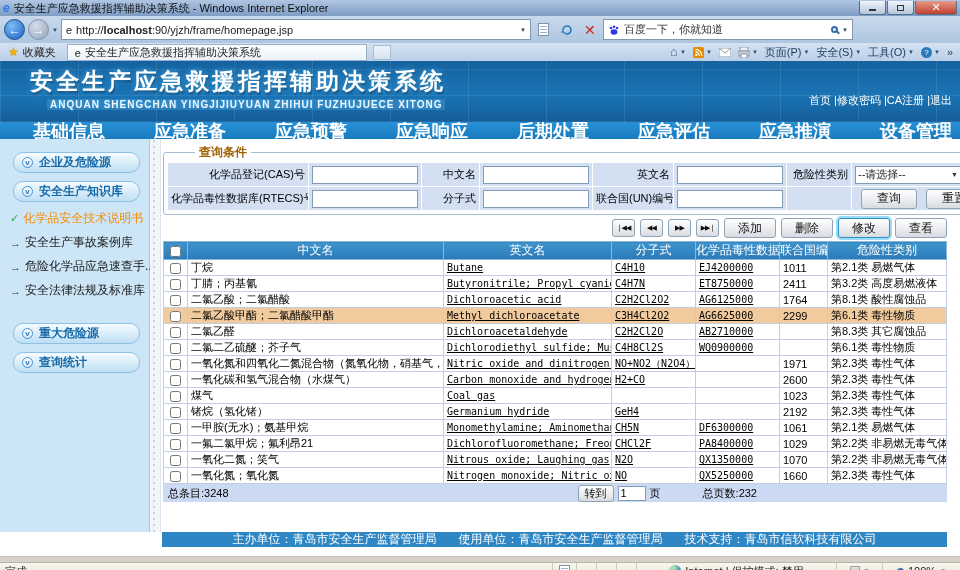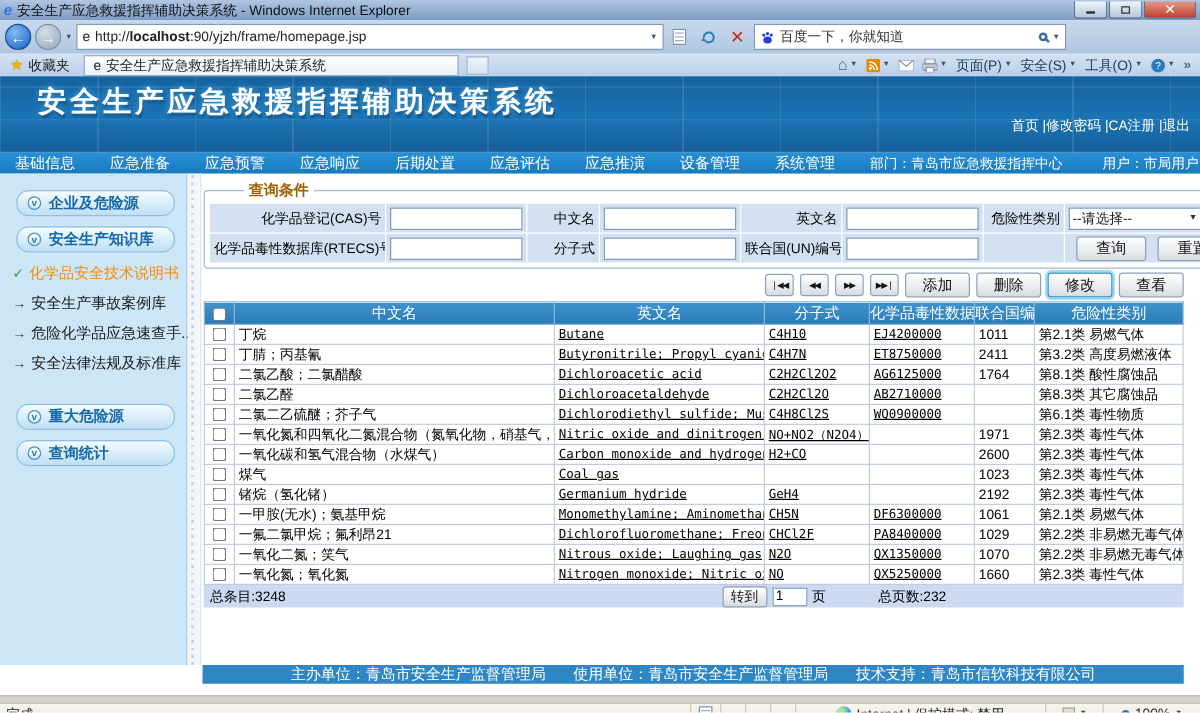--- a/index.html
+++ b/index.html
@@ -48,21 +48,21 @@
       repeating-linear-gradient(90deg, rgba(255,255,255,0.10) 0 1px, transparent 1px 78px),
       repeating-linear-gradient(0deg, rgba(255,255,255,0.07) 0 1px, transparent 1px 26px),
       linear-gradient(180deg,#15629f,#1b74b4 55%,#145d99);
   }
   .app-title { font-size:23px; font-weight:bold; letter-spacing:3px; padding:5px 0 0 30px; text-shadow:0 0 6px #45aae8, 1px 2px 2px #0a3c66; }
   .app-subtitle { display:inline-block; margin:2px 0 0 47px; font-size:10px; font-weight:bold; letter-spacing:1px; color:#eaf6ff; background:rgba(70,150,205,0.45); padding:0 3px; text-shadow:0 0 3px #45aae8; }
   .header-links { position:absolute; right:8px; top:32px; font-size:11px; color:#fff; }
   .header-links span { cursor:default; }
 
   .app-navbar { height:17px; background:linear-gradient(#2691d8,#197abc); display:flex; align-items:center; color:#fff; padding:0 12px; }
-  .nav-item { font-weight:normal; font-size:12px; margin-right:28px; white-space:nowrap; }
+  .nav-item { font-weight:bold; font-size:18px; margin-right:28px; white-space:nowrap;margin-left:21px; }
   .nav-right { margin-left:auto; display:flex; gap:32px; font-size:11px; white-space:nowrap; }
 
   
   .workspace { display:flex; height:393px; background:#fff; }
   .sidebar { width:150px; flex:0 0 auto; background:#cde6f7; border-right:1px solid #a5c9e2; padding-top:13px; }
   .sb-group { height:21px; margin:0 9px 8px 13px; border:1px solid #8fc0e2; border-radius:10px; background:linear-gradient(#f4fbff,#bedff4); color:#1769a8; font-weight:bold; font-size:12px; display:flex; align-items:center; gap:6px; padding:0 8px; }
   .sb-group.gap-top { margin-top:24px; }
   .sb-circ { width:11px; height:11px; border-radius:50%; border:1px solid #4a90c8; background:linear-gradient(#ffffff,#cfe8f8); color:#2a78b8; font-size:8px; line-height:9px; text-align:center; font-weight:bold; flex:0 0 auto; }
   .sb-item { display:flex; align-items:center; gap:4px; font-size:12px; color:#1a1a1a; margin:0 4px 7px 10px; white-space:nowrap; }
   .sb-item .arrow { font-weight:bold; color:#333; font-size:11px; }
@@ -226,20 +226,21 @@
     <span class="cmd-item">
         <span class="help-c">?</span>
         <span class="tiny-drop">▼</span>
       </span>
     <span class="more">»</span>
   </div>
 </div>
 
 <div class="app-header">
   <div class="app-title">安全生产应急救援指挥辅助决策系统</div>
+  <div><span class="app-subtitle">ANQUAN SHENGCHAN YINGJIJIUYUAN ZHIHUI FUZHUJUECE XITONG</span></div>
   <div class="header-links"><span>首页</span> |<span>修改密码</span> |<span>CA注册</span> |<span>退出</span></div>
 </div>
 
 <div class="app-navbar">
   <span style="display:flex;">
       <span class="nav-item">基础信息</span>
       <span class="nav-item">应急准备</span>
       <span class="nav-item">应急预警</span>
       <span class="nav-item">应急响应</span>
       <span class="nav-item">后期处置</span>
@@ -393,20 +394,29 @@
           </tr>
           <tr>
             <td class="c-check"><input type="checkbox" style=""></td>
             <td class="cn">二氯乙酸；二氯醋酸</td>
             <td class="en">Dichloroacetic acid</td>
             <td class="formula">C2H2Cl2O2</td>
             <td class="rtecs">AG6125000</td>
             <td class="un">1764</td>
             <td class="hazard">第8.1类 酸性腐蚀品</td>
           </tr>
+          <tr class="selected">
+            <td class="c-check"><input type="checkbox" style=""></td>
+            <td class="cn">二氯乙酸甲酯；二氯醋酸甲酯</td>
+            <td class="en">Methyl dichloroacetate</td>
+            <td class="formula">C3H4Cl2O2</td>
+            <td class="rtecs">AG6625000</td>
+            <td class="un">2299</td>
+            <td class="hazard">第6.1类 毒性物质</td>
+          </tr>
           <tr>
             <td class="c-check"><input type="checkbox" style=""></td>
             <td class="cn">二氯乙醛</td>
             <td class="en">Dichloroacetaldehyde</td>
             <td class="formula">C2H2Cl2O</td>
             <td class="rtecs">AB2710000</td>
             <td class="un"></td>
             <td class="hazard">第8.3类 其它腐蚀品</td>
           </tr>
           <tr>

